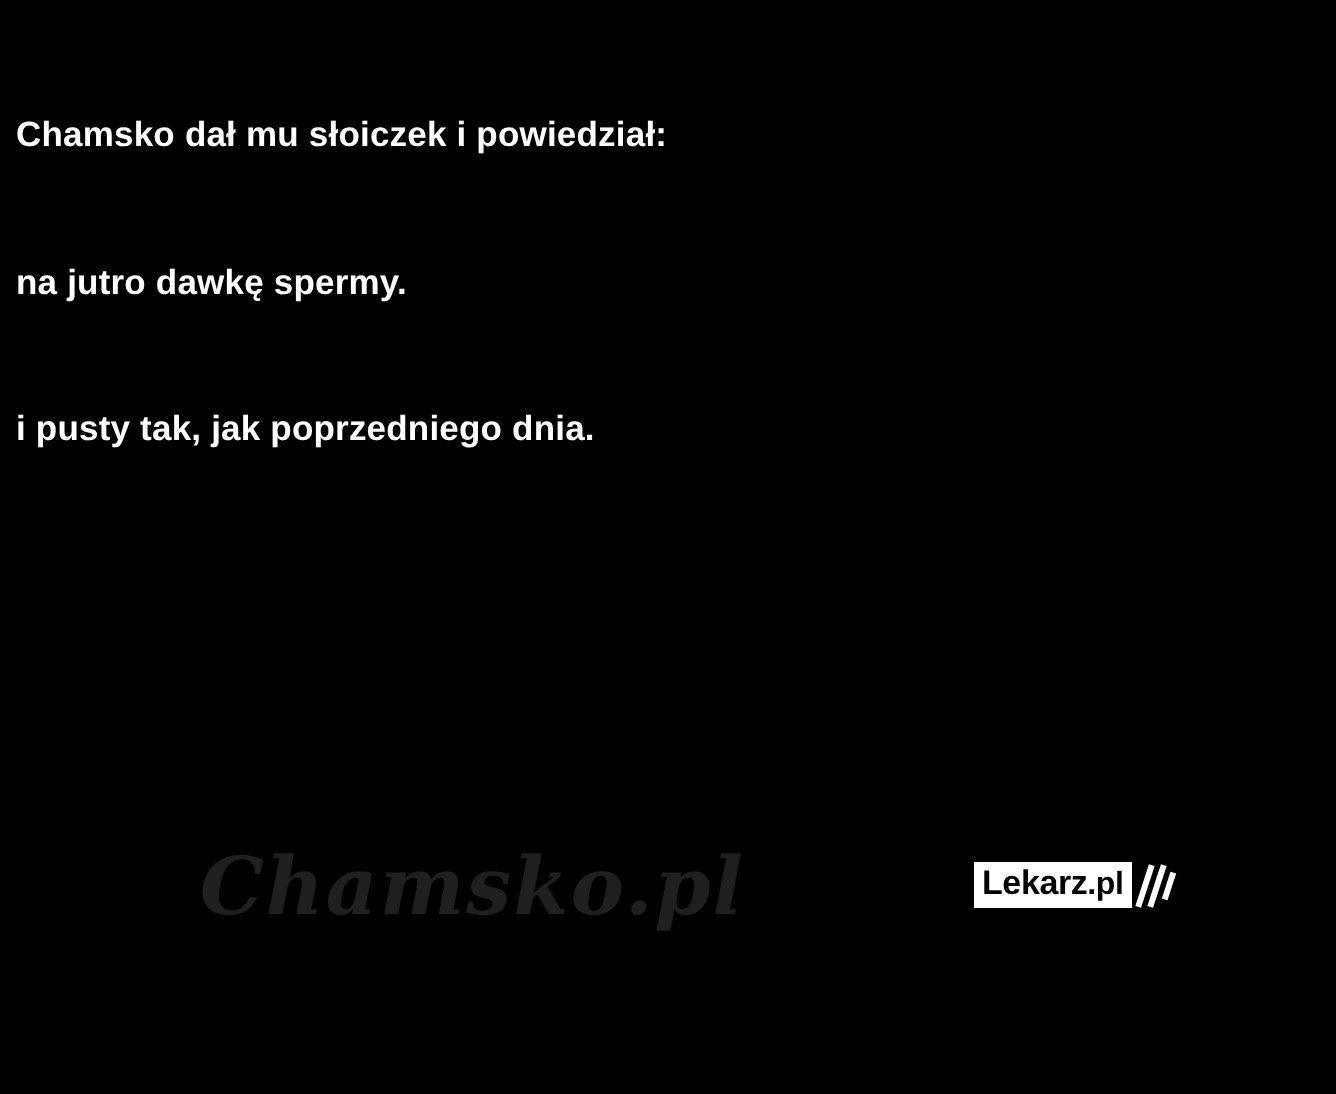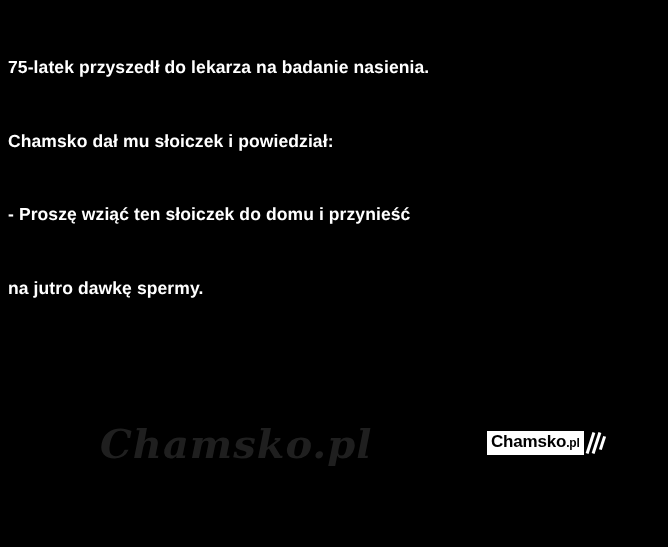--- a/index.html
+++ b/index.html
@@ -62,21 +62,21 @@
     background: #ffffff;
     color: #000000;
     font-size: 17px;
     font-weight: bold;
     font-family: "Liberation Sans", sans-serif;
     padding: 1px 4px 2px 4px;
     line-height: 19px;
     letter-spacing: -0.2px;
   }
   .logo-badge .logo-text .tld {
-    font-size: 12px;
+    font-size: 16px;
     font-weight: bold;
   }
   .logo-badge .logo-mark {
     width: 17px;
     height: 20px;
     position: relative;
   }
   .logo-badge .logo-mark span {
     position: absolute;
     background: #ffffff;
@@ -92,41 +92,40 @@
 </head>
 <body>
 
 <div class="page">
 
   <div class="watermark-bg">
     <span>Chamsko.pl</span>
   </div>
 
   <div class="joke-text">
-    <span class="line">75-latek przyszedł do lekarza na badanie nasienia.</span>
     <span class="line">Chamsko dał mu słoiczek i powiedział:</span>
-    <span class="line">- Proszę wziąć ten słoiczek do domu i przynieść</span>
     <span class="line">na jutro dawkę spermy.</span>
+    <span class="line">i pusty tak, jak poprzedniego dnia.</span>
     
     
     
     
     
     
     
     
     
     
     
     
     
   </div>
 
   <div class="logo-badge">
-    <div class="logo-text"><span>Chamsko</span><span class="tld">.pl</span></div>
+    <div class="logo-text"><span>Lekarz</span><span class="tld">.pl</span></div>
     <div class="logo-mark">
       <span class="s1"></span>
         <span class="s2"></span>
         <span class="s3"></span>
     </div>
   </div>
 
 </div>
 
 </body></html>

